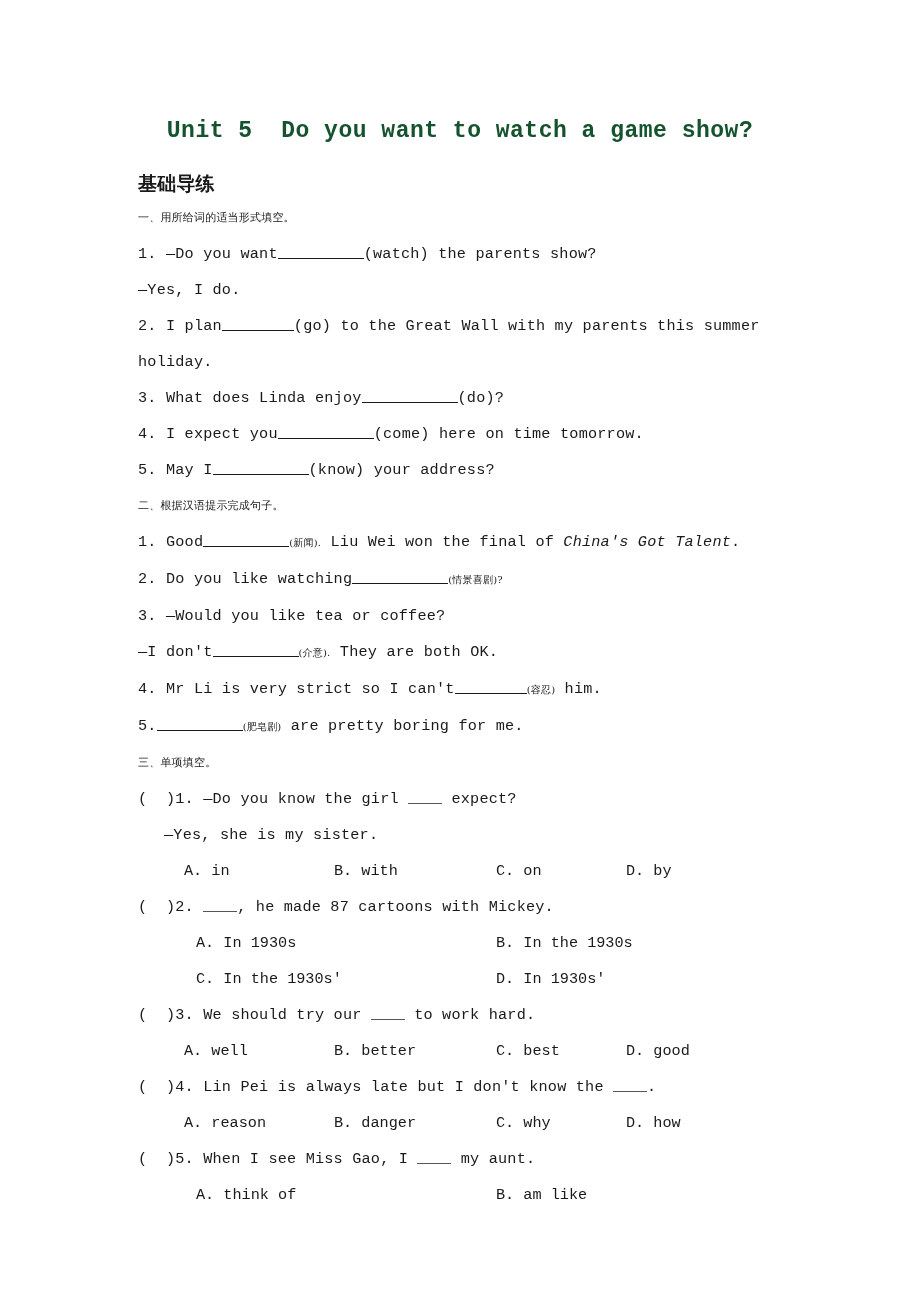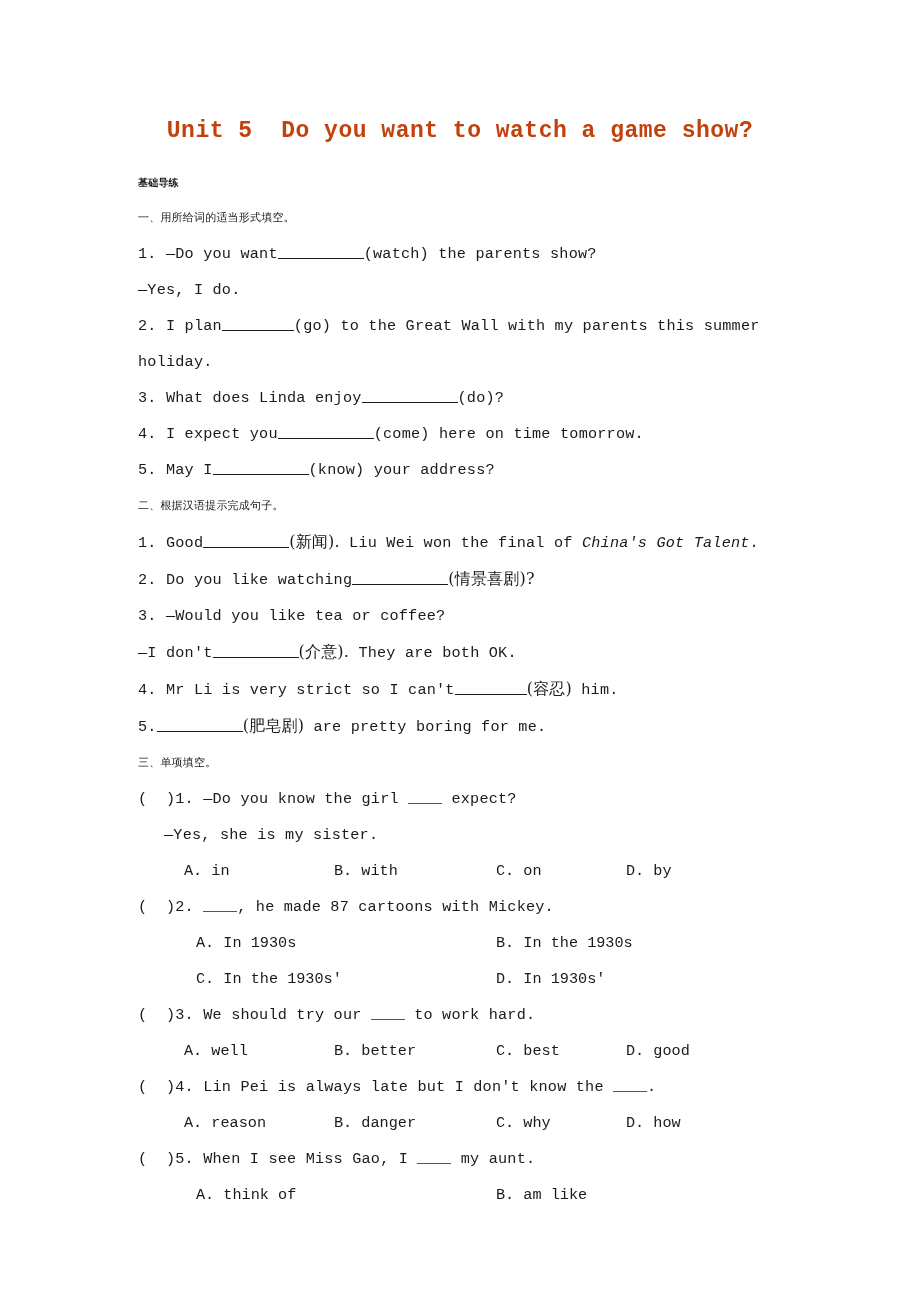--- a/index.html
+++ b/index.html
@@ -15,21 +15,21 @@
     font-family: "Liberation Mono", "DejaVu Sans Mono", monospace;
     color: #1a1a1a;
     overflow: hidden;
   }
   .doc-title {
     position: absolute;
     left: 0;
     top: 118px;
     width: 920px;
     text-align: center;
-    color: #c2410c;
+    color: #14532d;
     font-family: "Liberation Mono", "DejaVu Sans Mono", monospace;
     font-weight: bold;
     font-size: 23px;
     letter-spacing: 0.5px;
     white-space: pre;
   }
   .body-block {
     position: absolute;
     left: 138px;
     top: 166px;
@@ -38,31 +38,31 @@
   .line {
     font-size: 15.2px;
     line-height: 36px;
     white-space: pre-wrap;
     color: #1a1a1a;
     letter-spacing: 0.2px;
   }
   .line.cjk-head {
     font-family: "DejaVu Serif", "Liberation Serif", serif;
     font-weight: bold;
-    font-size: 10px;
+    font-size: 19px;
     line-height: 34px;
   }
   .line.cjk {
     font-family: "DejaVu Serif", "Liberation Serif", serif;
     font-size: 11px;
     line-height: 36px;
   }
   .cjk-inline {
     font-family: "DejaVu Serif", "Liberation Serif", serif;
-    font-size: 16px;
+    font-size: 10px;
   }
   .ital {
     font-style: italic;
     margin-top: 8px;
   }
   .blank {
     display: inline-block;
     border-bottom: 1px solid #1a1a1a;
     vertical-align: baseline;
     height: 13px;

